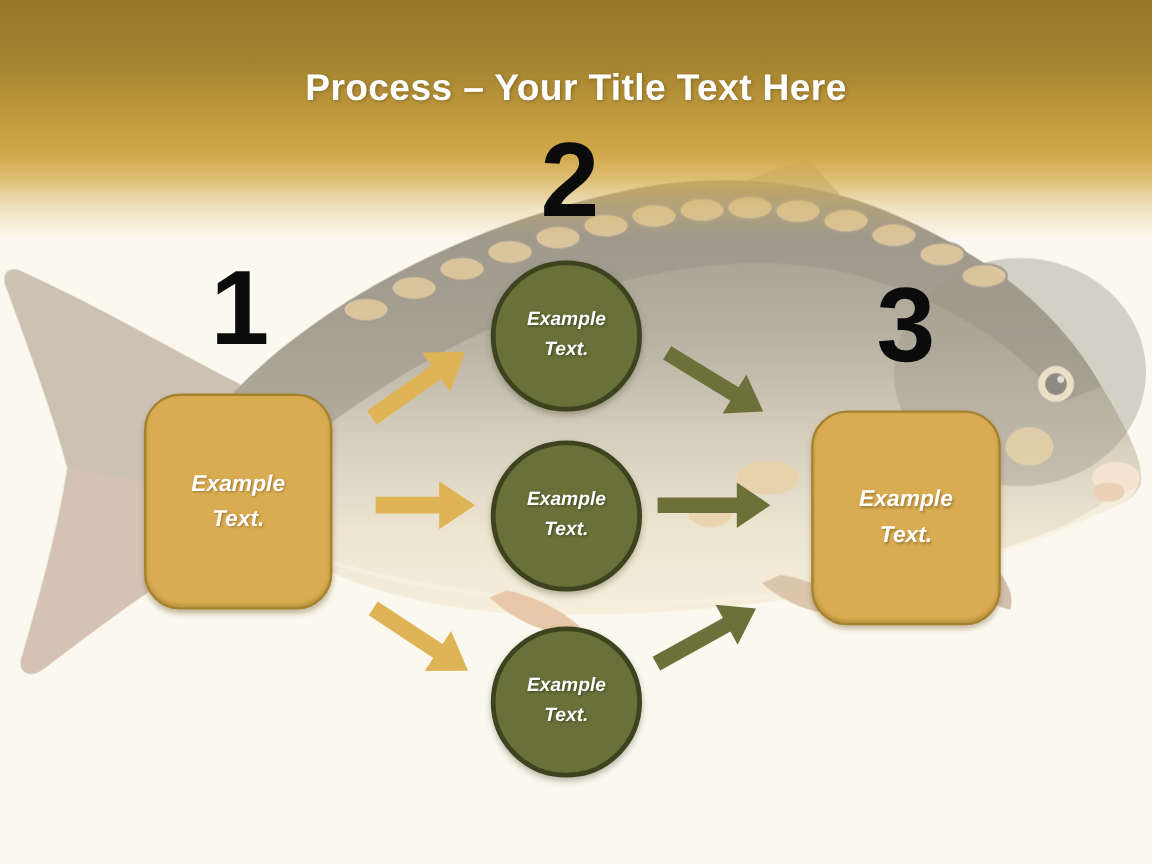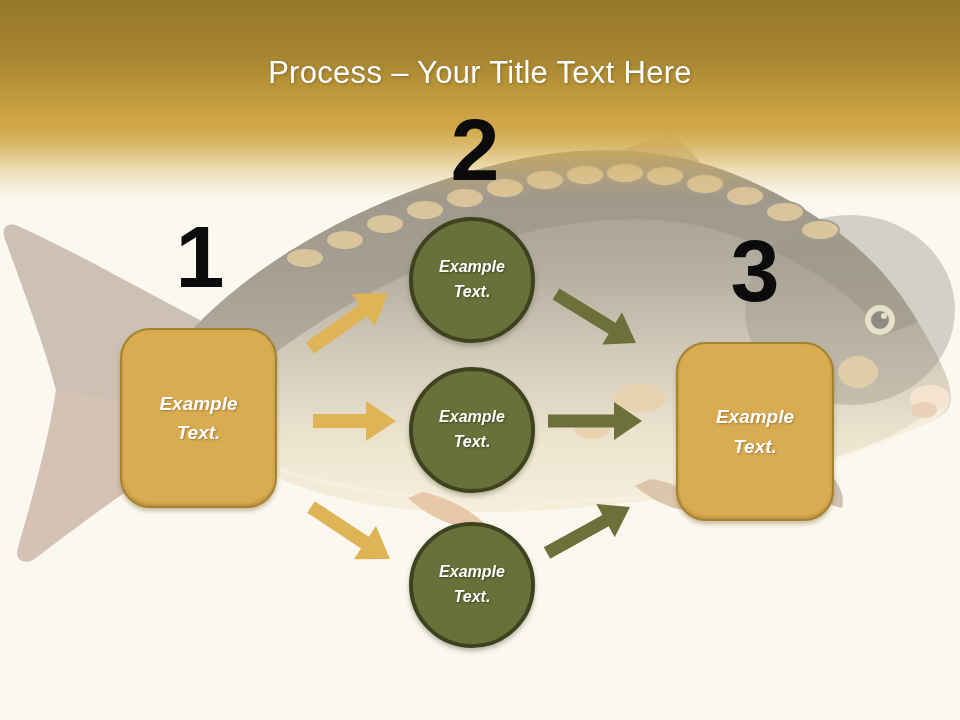--- a/index.html
+++ b/index.html
@@ -25,22 +25,22 @@
       rgba(218,181,95,0.35) 84%,
       rgba(224,190,110,0) 97%);
     pointer-events:none;
   }
   .slide-title{
     position:absolute;left:0;top:52px;width:960px;z-index:5;
     text-align:center;color:#FFFFFF;font-size:31px;line-height:42px;
     text-shadow:1px 1px 3px rgba(60,40,0,0.35);
     letter-spacing:0.3px;
   }
-  .slide-title .em{font-weight:400;}
-  .slide-title .rest{font-weight:400;}
+  .slide-title .em{font-weight:700;}
+  .slide-title .rest{font-weight:700;}
   .step-number{
     position:absolute;z-index:6;width:90px;text-align:center;
     font-size:88px;font-weight:700;line-height:1;color:#0b0b0b;
   }
   .num-1{left:155px;top:213px;}
   .num-2{left:430px;top:106px;}
   .num-3{left:710px;top:227px;}
   .gold-box{
     position:absolute;z-index:5;
     background:#D9AC52;

